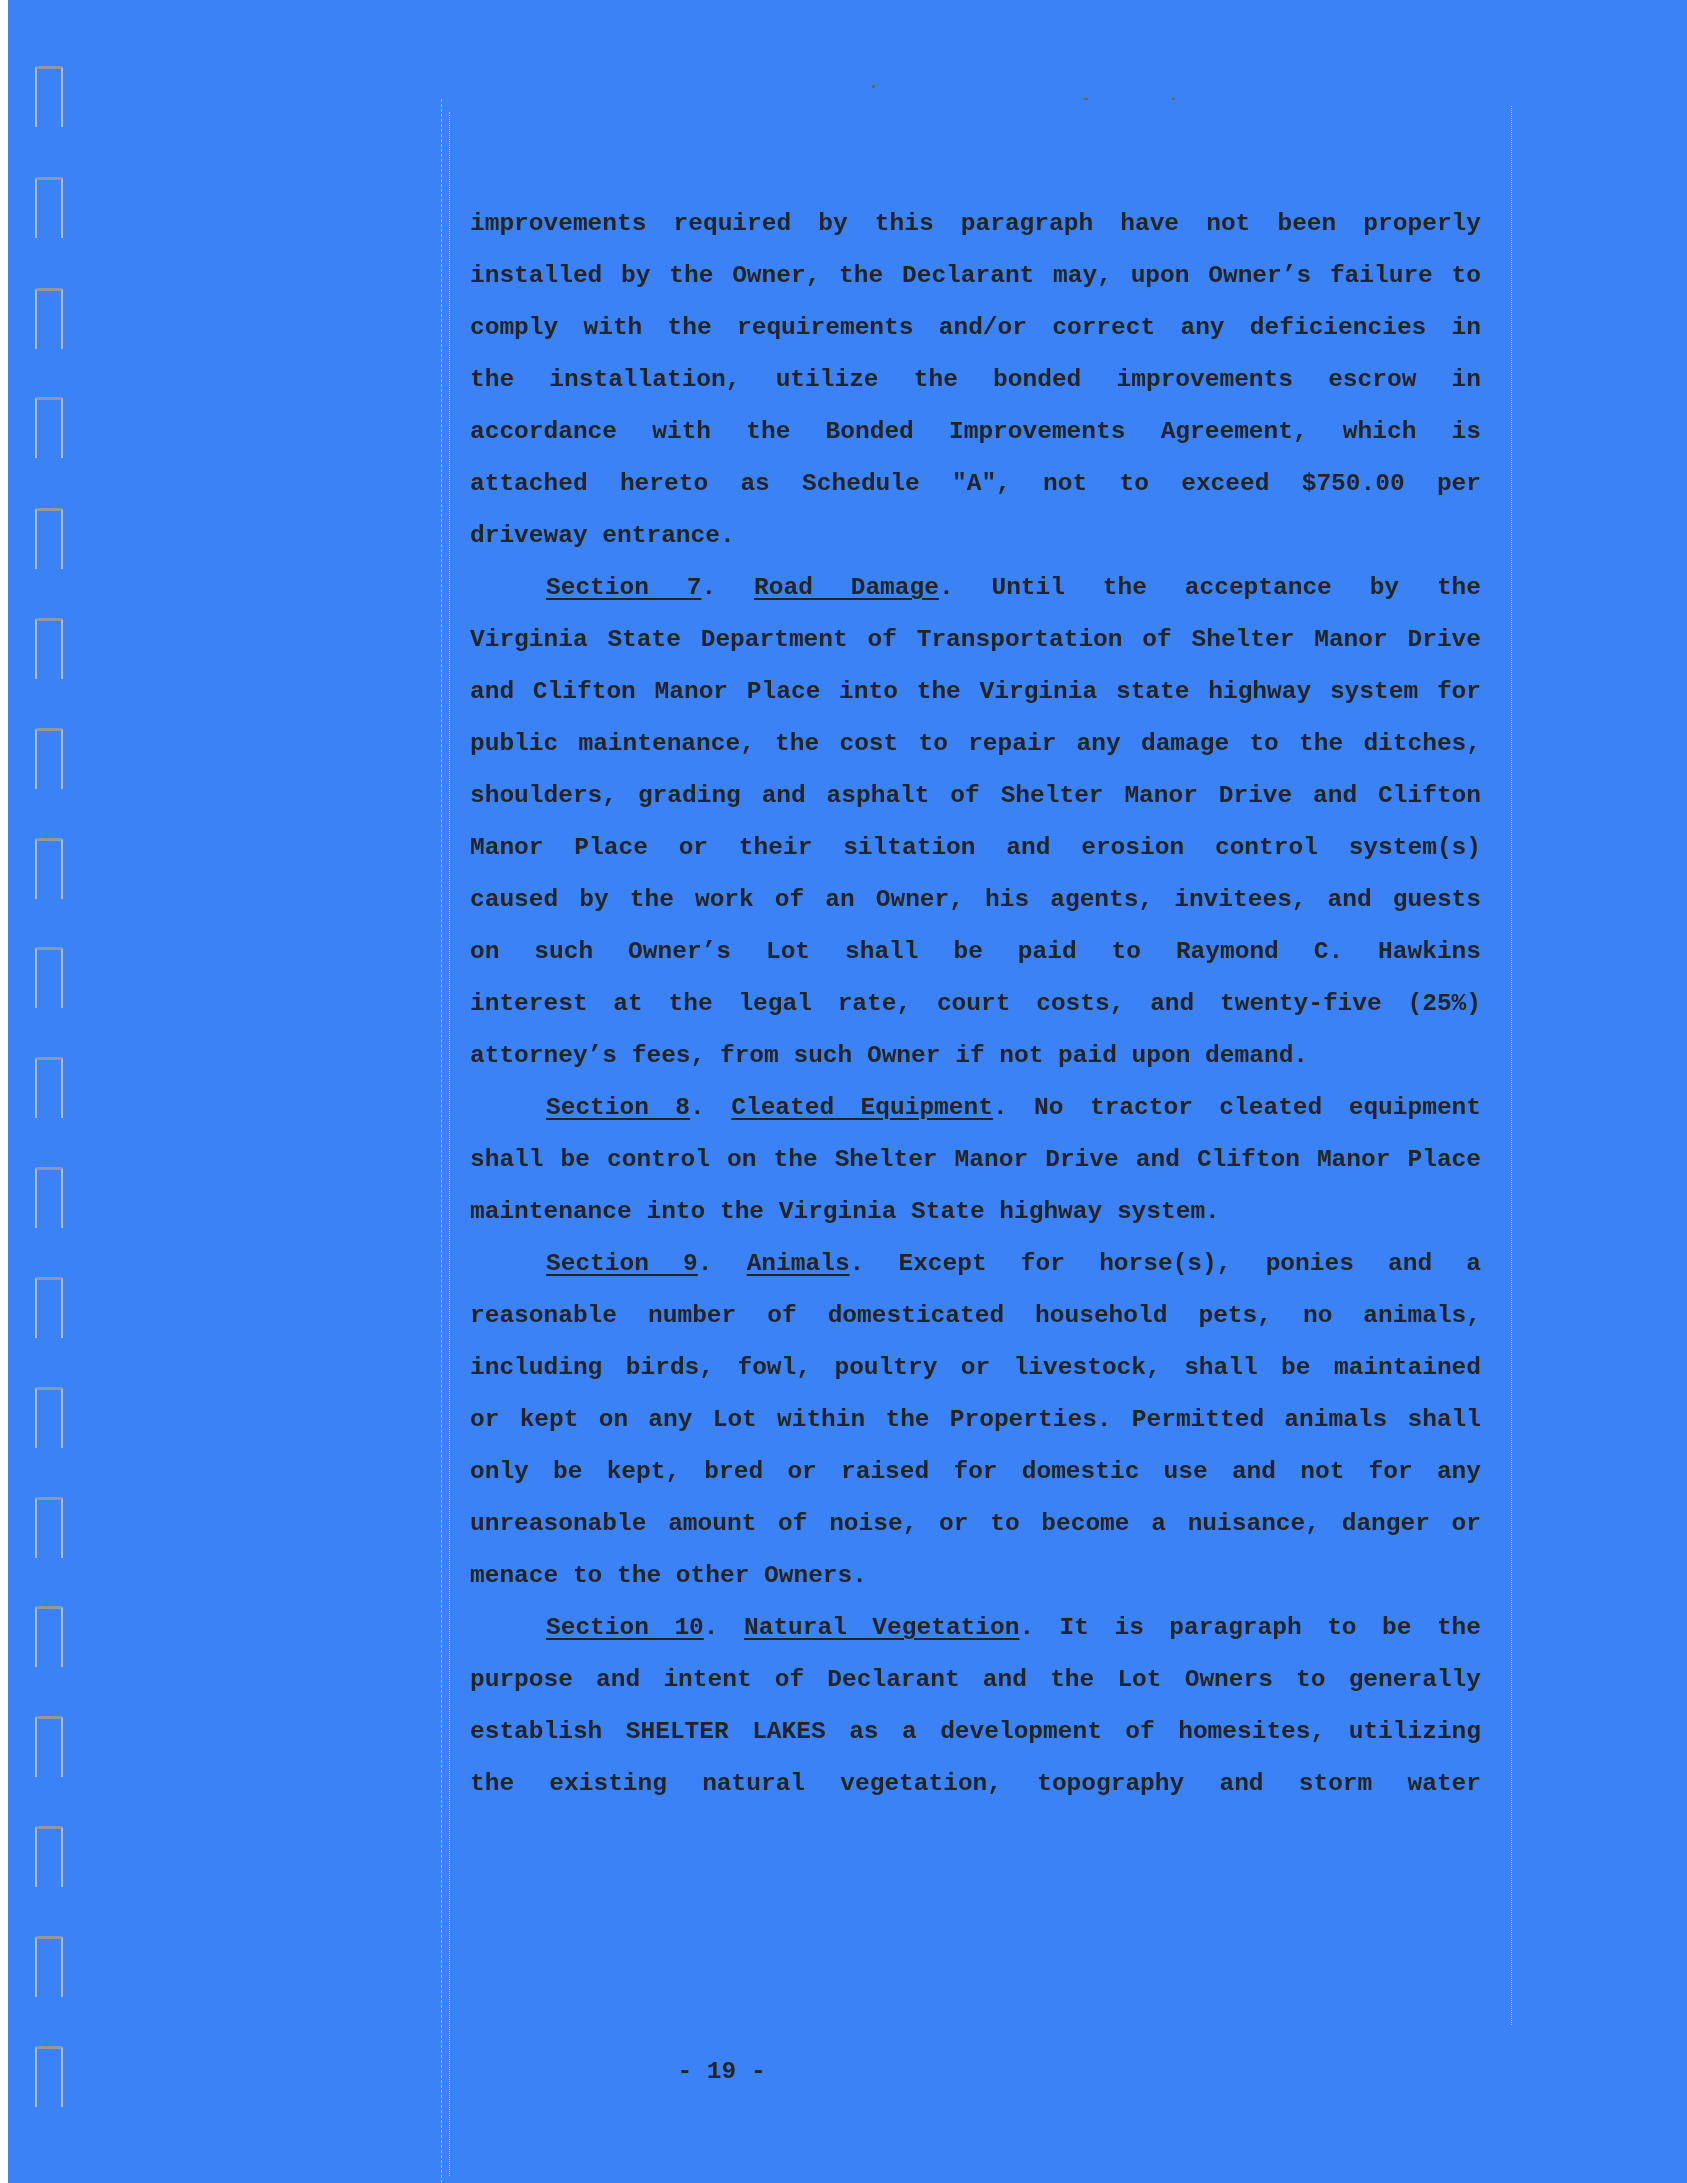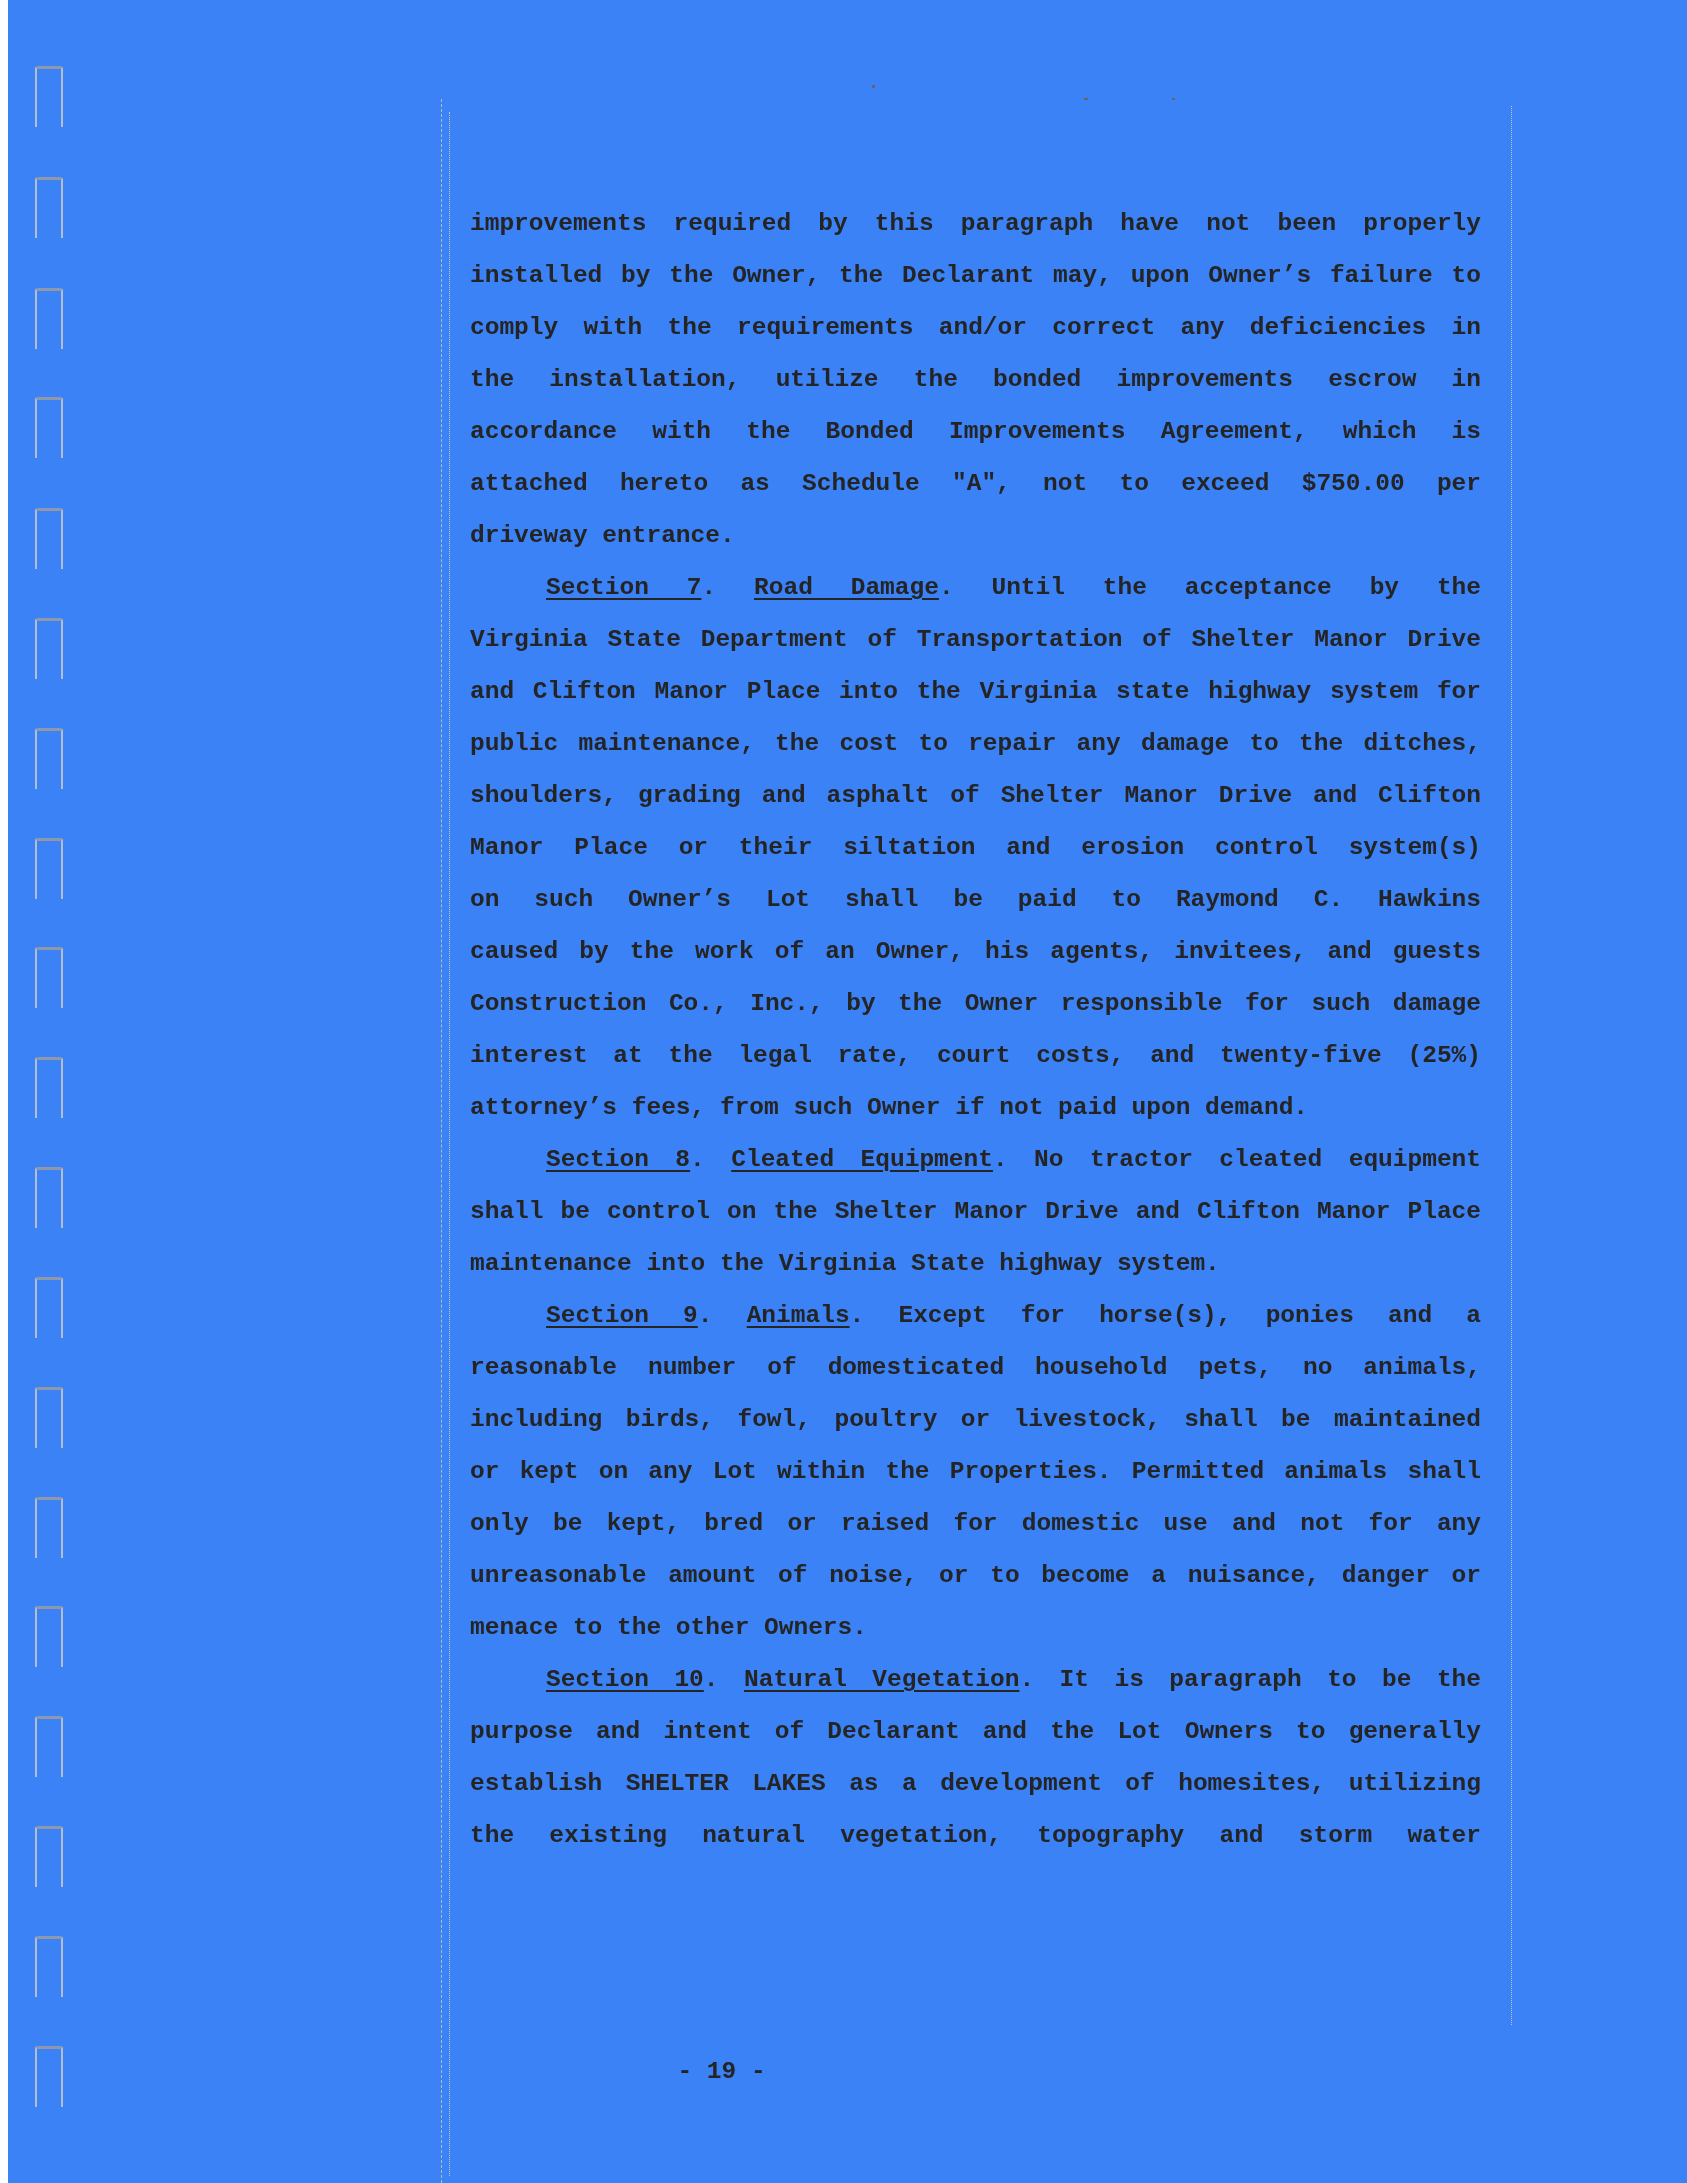--- a/index.html
+++ b/index.html
@@ -86,23 +86,22 @@
       <span class="line last">driveway entrance.</span>
     </div>
 
     <div>
       <span class="line indent"><span class="u">Section 7</span><span>.</span> <span class="u">Road Damage</span><span>.</span> <span>Until the acceptance by the</span></span>
       <span class="line">Virginia State Department of Transportation of Shelter Manor Drive</span>
       <span class="line">and Clifton Manor Place into the Virginia state highway system for</span>
       <span class="line">public maintenance, the cost to repair any damage to the ditches,</span>
       <span class="line">shoulders, grading and asphalt of Shelter Manor Drive and Clifton</span>
       <span class="line">Manor Place or their siltation and erosion control system(s)</span>
+      <span class="line">caused by the work of an Owner, his agents, invitees, and guests</span>
       <span class="line">on such Owner’s Lot shall be paid to Raymond C. Hawkins</span>
-      <span class="line">caused by the work of an Owner, his agents, invitees, and guests</span>
-      <span class="line">Construction Co., Inc., by the Owner responsible for such damage</span>
       <span class="line">interest at the legal rate, court costs, and twenty-five (25%)</span>
       <span class="line last">attorney’s fees, from such Owner if not paid upon demand.</span>
     </div>
 
     <div>
       <span class="line indent"><span class="u">Section 8</span><span>.</span> <span class="u">Cleated Equipment</span><span>.</span> <span>No tractor cleated equipment</span></span>
       <span class="line">shall be control on the Shelter Manor Drive and Clifton Manor Place</span>
       <span class="line last">maintenance into the Virginia State highway system.</span>
     </div>
 

